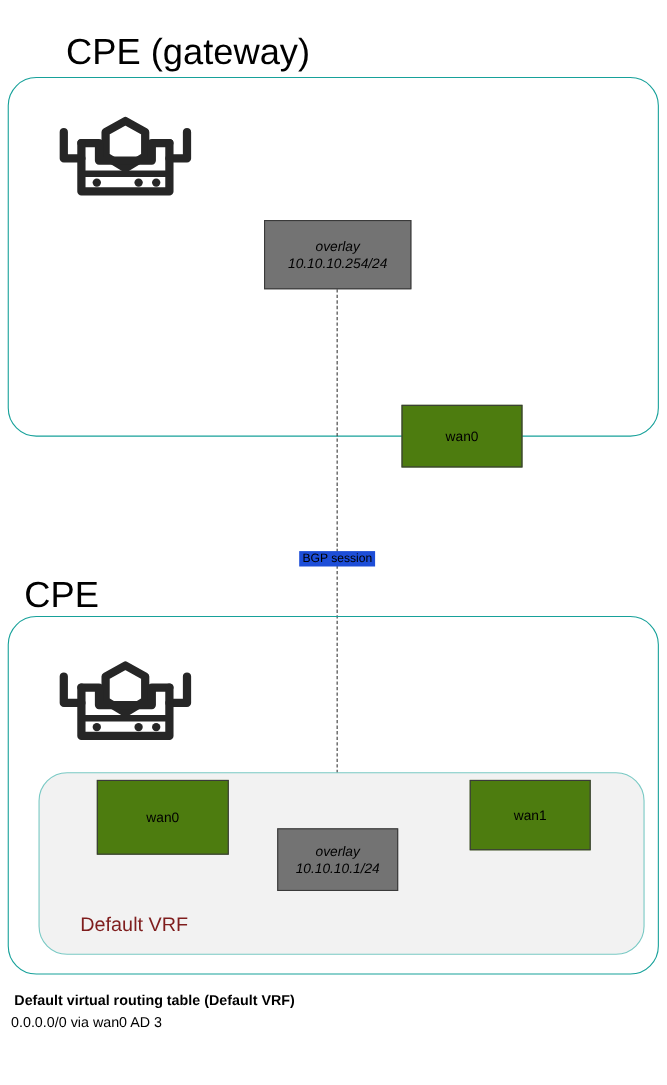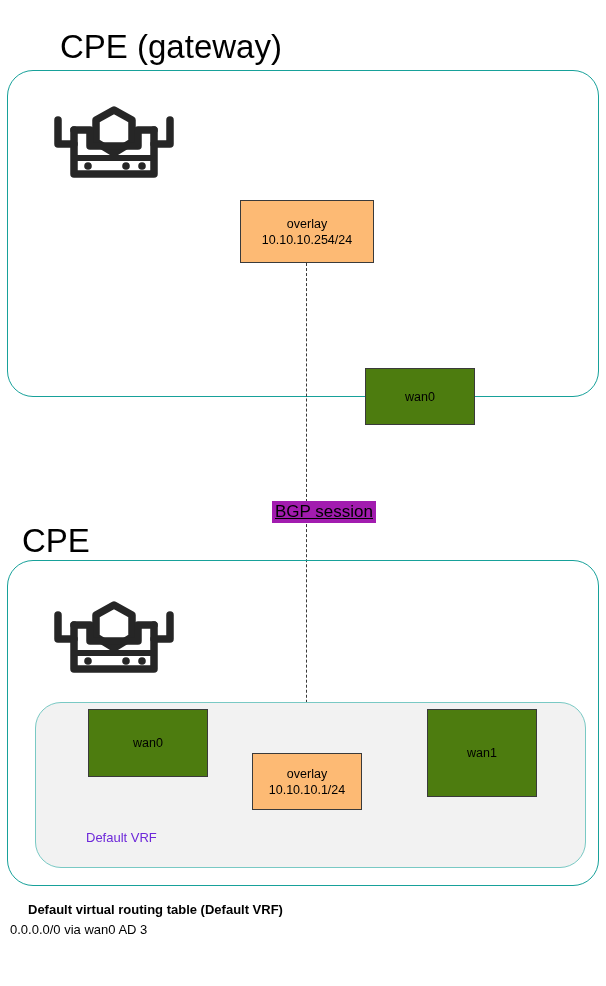--- a/index.html
+++ b/index.html
@@ -53,24 +53,24 @@
     left: 35px;
     top: 702px;
     width: 551px;
     height: 166px;
     border: 1.4px solid #79c9c4;
     border-radius: 26px;
     background: #f2f2f2;
   }
   #vrf-label {
     position: absolute;
-    left: 86px;
+    left: 73px;
     top: 830px;
-    font-size: 13px;
-    color: #6d28d9;
+    font-size: 18px;
+    color: #7f1d1d;
     white-space: nowrap;
   }
 
   
   .router-icon {
     position: absolute;
     width: 124px;
     height: 86px;
   }
   #gateway-router-icon { left: 52px; top: 102px; }
@@ -87,64 +87,64 @@
     text-align: center;
     font-size: 12.5px;
     line-height: 1.28;
     color: #000000;
   }
   .iface-wan {
     background: #4d7c0f;
     border: 1.6px solid #3a3a3a;
   }
   .iface-overlay {
-    background: #fdba74;
+    background: #737373;
     border: 1.6px solid #3a3a3a;
+    font-style: italic;
   }
 
   #gw-overlay { left: 240px; top: 200px; width: 134px; height: 63px; }
   #gw-wan0    { left: 365px; top: 368px; width: 110px; height: 57px; }
 
   #cpe-wan0    { left: 88px;  top: 709px; width: 120px; height: 68px; }
   #cpe-overlay { left: 252px; top: 753px; width: 110px; height: 57px; }
-  #cpe-wan1    { left: 427px; top: 709px; width: 110px; height: 88px; }
+  #cpe-wan1    { left: 427px; top: 709px; width: 110px; height: 64px; }
 
   
   .bgp-link {
     position: absolute;
     left: 306px;
     width: 0;
     border-left: 1.4px dashed #3a3a3a;
   }
   #bgp-link-seg { top: 263px; height: 490px; }
 
   #bgp-label {
     position: absolute;
     left: 272px;
     top: 501px;
-    font-size: 17px;
-    color: #000000;
-    background: #a21caf;
+    font-size: 11px;
+    color: #000000;
+    background: #1d4ed8;
     padding: 1px 3px;
     white-space: nowrap;
-    text-decoration: underline;
   }
 
   
   #routing-table {
     position: absolute;
     left: 10px;
     top: 902px;
     width: 400px;
   }
   #routing-table-title {
     font-size: 13px;
     font-weight: bold;
     color: #000000;
-    margin: 0 0 3px 18px;
+    margin: 0 0 3px 3px;
     white-space: nowrap;
   }
   .route-entry {
     font-size: 13px;
     color: #000000;
     line-height: 1.5;
     white-space: nowrap;
   }
 </style>
 </head>

